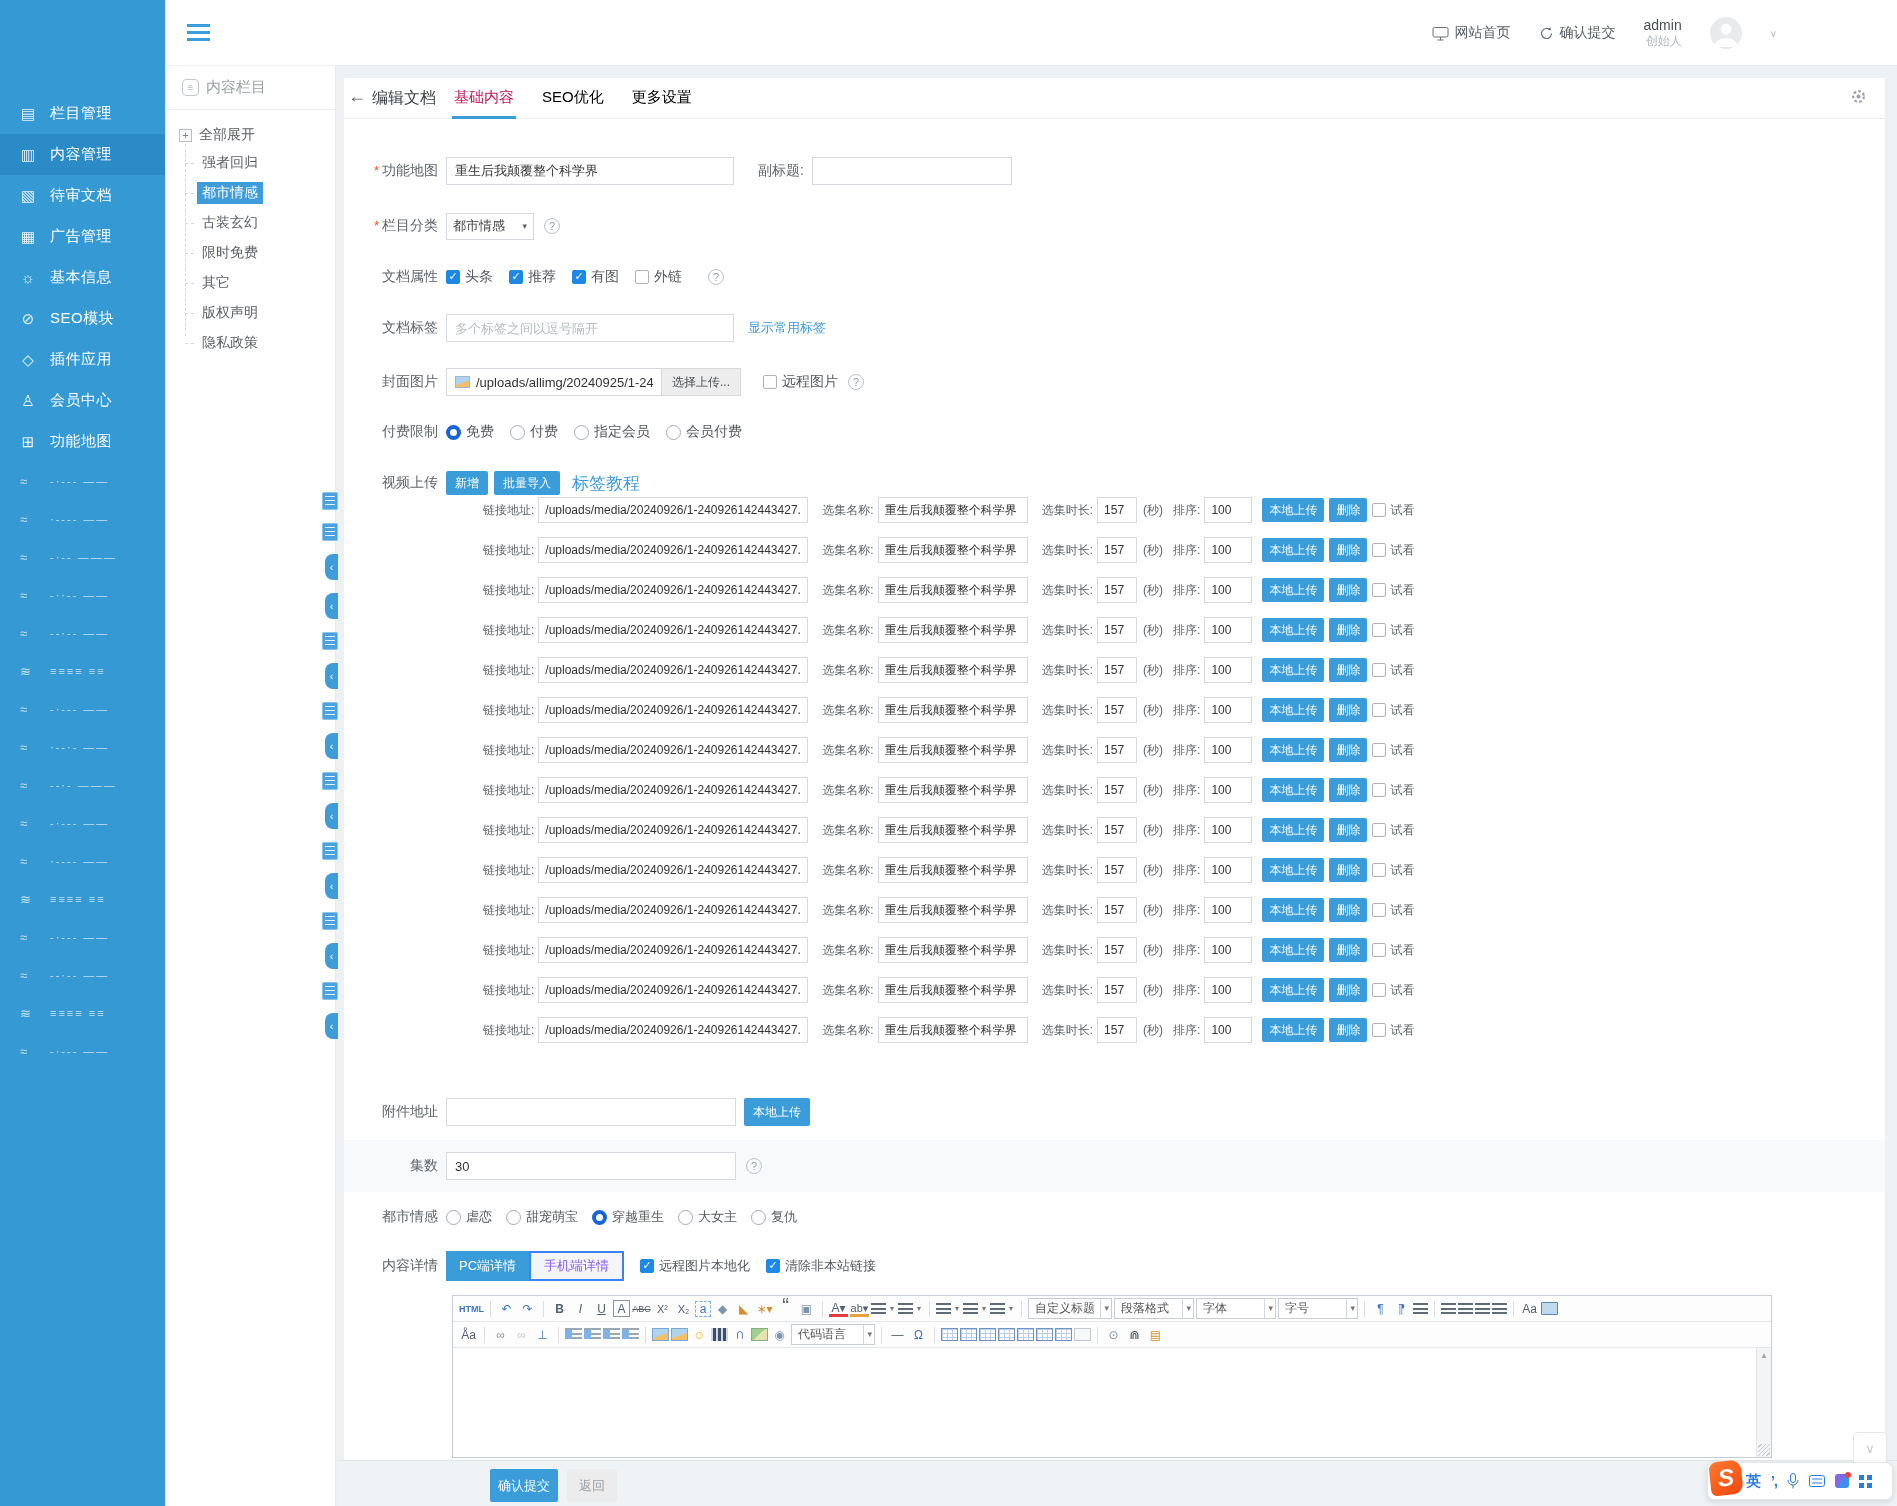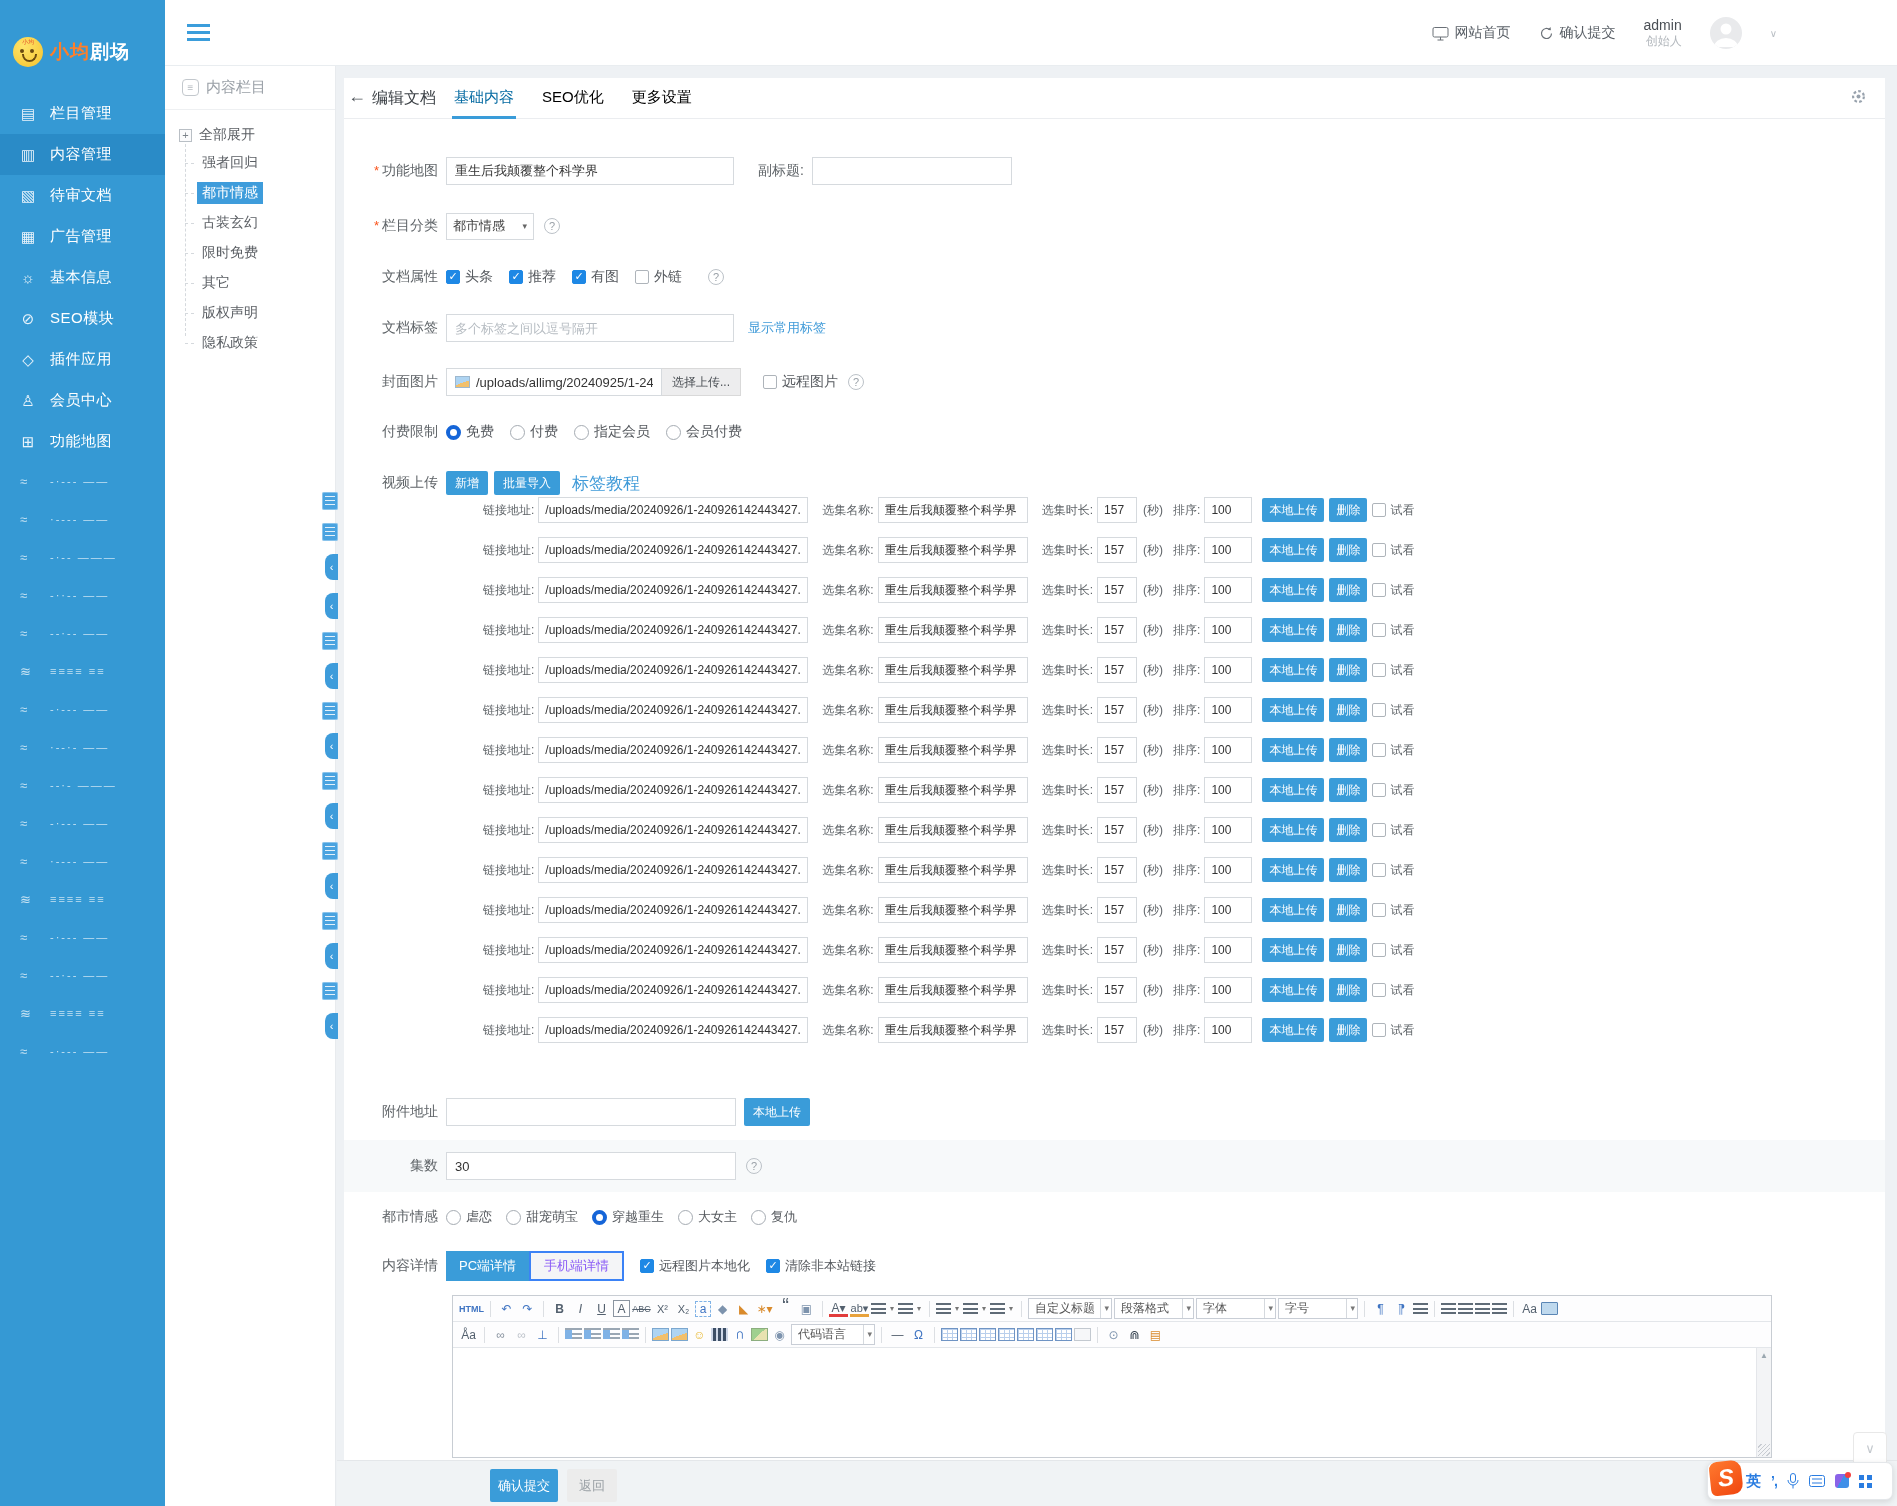--- a/index.html
+++ b/index.html
@@ -55,21 +55,21 @@
   .gtab{width:13px;height:26px;background:#3e9cdb;border-radius:8px 0 0 8px;color:#fff;font-size:11px;line-height:26px;text-align:center;cursor:pointer}
   .gtab::before{content:"‹"}
 
   
   .card{position:absolute;left:344px;top:78px;width:1541px;height:1382px;background:#fff;z-index:1}
   .card-head{position:relative;height:41px;border-bottom:1px solid #ebedf0}
   .backarrow{position:absolute;left:4px;top:8px;font-size:18px;color:#51575d;cursor:pointer}
   .pagetitle{position:absolute;left:28px;top:10px;font-size:16px;color:#3c4146}
   .tabs{position:absolute;left:96px;top:0;height:41px;display:flex}
   .tab{height:41px;line-height:38px;padding:0 14px;font-size:15px;color:#000000;cursor:pointer;position:relative}
-  .tab.on{color:#0369a1}
+  .tab.on{color:#be185d}
   .tab.on::after{content:"";position:absolute;left:12px;right:12px;bottom:0;border-bottom:3px solid #3a9cd9}
   .gear{position:absolute;right:18px;top:10px;cursor:pointer}
 
   .frow{position:absolute;left:0;display:flex;align-items:center;height:28px}
   .lb{width:94px;text-align:right;font-size:14px;color:#5f6468;flex:0 0 auto}
   .req{color:#fa541c;margin-right:3px;font-size:13px}
   .gap8{width:8px;flex:0 0 auto}
   .inp{height:28px;border:1px solid #d6dade;background:#fff;font-size:13px;color:#333;padding:0 8px;outline:none;font-family:inherit}
   .inp::placeholder{color:#b6bcc2}
   .ibox{height:28px;border:1px solid #d6dade;background:#fff;font-size:13px;color:#333;padding:0 8px;display:flex;align-items:center;overflow:hidden;white-space:nowrap}
@@ -162,26 +162,20 @@
   .ime-punct{color:#2a7de1;font-size:14px;font-weight:bold;letter-spacing:-1px;cursor:pointer}
   .ime-ic{cursor:pointer;display:flex;align-items:center}
   .ime-shirt{width:14px;height:14px;background:linear-gradient(120deg,#8a63e8 45%,#3f8fe8 45%);border-radius:3px;position:relative}
   .ime-shirt::after{content:"";position:absolute;right:-2px;top:-2px;width:6px;height:6px;border-radius:50%;background:#f43f3f}
   .ime-grid{width:13px;height:13px;background:linear-gradient(#2a7de1,#2a7de1) 0 0/5px 5px no-repeat,linear-gradient(#2a7de1,#2a7de1) 8px 0/5px 5px no-repeat,linear-gradient(#2a7de1,#2a7de1) 0 8px/5px 5px no-repeat,linear-gradient(#2a7de1,#2a7de1) 8px 8px/5px 5px no-repeat}
 </style>
 </head>
 <body>
 
 <div class="sidebar">
-  <div class="logo">
-    <span class="emoji">
-        <span class="etag">小均</span>
-      </span>
-    <span class="brand"><span class="bo">小均</span><span class="bw">剧场</span></span>
-  </div>
   <div class="menu">
 
       <div class="mitem">
         <span class="micon">▤</span>
         <span class="mlabel">栏目管理</span>
       </div>
 
       <div class="mitem active">
         <span class="micon">▥</span>
         <span class="mlabel">内容管理</span>

